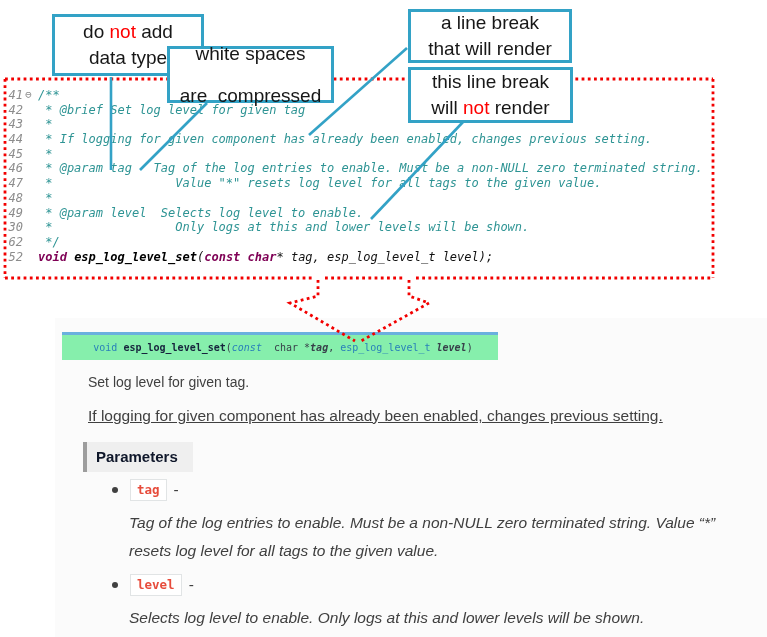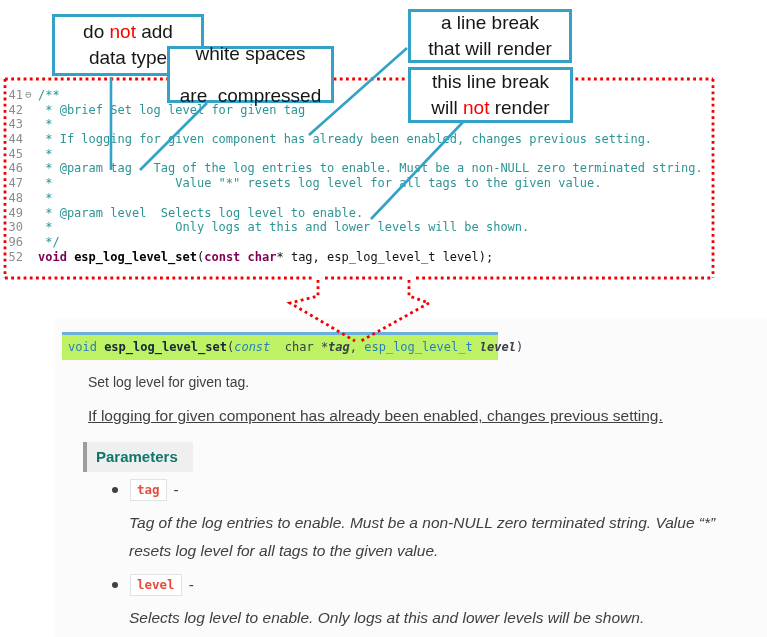--- a/index.html
+++ b/index.html
@@ -12,46 +12,46 @@
            display:flex;flex-direction:column;justify-content:center;align-items:center;
            text-align:center;font-size:19px;line-height:26px;color:#171717;white-space:pre;}
   .callout .red{color:#fe0000;}
   #co1{left:52px;top:14px;width:146px;height:56px;}
   #co2{left:167px;top:46px;width:161px;height:51px;gap:16px;}
   #co3{left:408px;top:9px;width:158px;height:48px;}
   #co4{left:408px;top:67px;width:159px;height:50px;}
 
   
   .editor{position:absolute;left:4px;top:88px;z-index:2;
-          font-family:"DejaVu Sans Mono","Liberation Mono",monospace;font-size:12px;}
+          font-family:"DejaVu Sans Mono","Liberation Mono",monospace;font-size:12px;font-style:italic;}
   .cl{display:flex;height:14.7px;line-height:14.7px;white-space:pre;}
   .ln{width:19px;text-align:right;color:#8c8c8c;flex:none;}
   .fold{width:11px;text-align:center;color:#8c8c8c;flex:none;font-size:11px;}
   .ct{margin-left:4px;}
   .cm{color:#2e9494;}
   .kw{color:#7f0055;font-weight:bold;}
   .fn{color:#000000;font-weight:bold;}
   .pl{color:#111111;}
 
   
   .doc{position:absolute;left:55px;top:318px;width:712px;height:319px;background:#fbfbfb;z-index:1;
        color:#404040;}
-  .sig{position:absolute;left:7px;top:14px;width:430px;height:25px;background:#bef264;
+  .sig{position:absolute;left:7px;top:14px;width:430px;height:25px;background:#86efac;
        border-top:3px solid #6ab0de;font-family:"DejaVu Sans Mono","Liberation Mono",monospace;
-       font-size:12px;line-height:25px;padding-left:6px;white-space:pre;text-align:center;}
+       font-size:10px;line-height:25px;padding-left:6px;white-space:pre;text-align:center;}
   .s-kw{color:#2980b9;}
   .s-kwi{color:#2980b9;font-style:italic;}
   .s-name{color:#16243c;font-weight:bold;}
   .s-pl{color:#38404a;}
   .s-em{color:#38404a;font-style:italic;font-weight:bold;}
   .p-brief{position:absolute;left:33px;top:56px;font-size:14px;}
   .p-detail{position:absolute;left:33px;top:89px;font-size:15.5px;text-decoration:underline;}
   .params-label{position:absolute;left:28px;top:124px;background:#efefef;
                 border-left:4px solid #9d9d9d;padding:6px 15px 7px 9px;
-                font-weight:bold;font-size:15px;color:#0f766e;}
+                font-weight:bold;font-size:15px;color:#0f172a;}
   .param-item{position:absolute;font-size:15.5px;}
   #pi1{left:57px;top:162px;}
   #pi2{left:57px;top:257px;}
   .p-row{display:flex;align-items:center;height:20px;}
   .blt{width:6px;height:6px;border-radius:50%;background:#404040;margin-right:12px;flex:none;}
   .ilc{font-family:"DejaVu Sans Mono","Liberation Mono",monospace;font-size:12.5px;
        color:#e74c3c;background:#ffffff;border:1px solid #e1e4e5;padding:2px 6px 3px 6px;
        font-weight:bold;}
   .sep{margin-left:7px;color:#404040;}
   .p-desc{margin-left:17px;margin-top:9px;line-height:28px;font-style:italic;}
@@ -66,21 +66,21 @@
       <div class="cl"><span class="ln">41</span><span class="fold">⊖</span><span class="ct"><span class="cm">/**</span></span></div>
       <div class="cl"><span class="ln">42</span><span class="fold"></span><span class="ct"><span class="cm"> * @brief Set log level for given tag</span></span></div>
       <div class="cl"><span class="ln">43</span><span class="fold"></span><span class="ct"><span class="cm"> *</span></span></div>
       <div class="cl"><span class="ln">44</span><span class="fold"></span><span class="ct"><span class="cm"> * If logging for given component has already been enabled, changes previous setting.</span></span></div>
       <div class="cl"><span class="ln">45</span><span class="fold"></span><span class="ct"><span class="cm"> *</span></span></div>
       <div class="cl"><span class="ln">46</span><span class="fold"></span><span class="ct"><span class="cm"> * @param tag   Tag of the log entries to enable. Must be a non-NULL zero terminated string.</span></span></div>
       <div class="cl"><span class="ln">47</span><span class="fold"></span><span class="ct"><span class="cm"> *                 Value "*" resets log level for all tags to the given value.</span></span></div>
       <div class="cl"><span class="ln">48</span><span class="fold"></span><span class="ct"><span class="cm"> *</span></span></div>
       <div class="cl"><span class="ln">49</span><span class="fold"></span><span class="ct"><span class="cm"> * @param level  Selects log level to enable.</span></span></div>
       <div class="cl"><span class="ln">30</span><span class="fold"></span><span class="ct"><span class="cm"> *                 Only logs at this and lower levels will be shown.</span></span></div>
-      <div class="cl"><span class="ln">96</span><span class="fold"></span><span class="ct"><span class="cm"> */</span></span></div>
+      <div class="cl"><span class="ln">62</span><span class="fold"></span><span class="ct"><span class="cm"> */</span></span></div>
       <div class="cl"><span class="ln">52</span><span class="fold"></span><span class="ct"><span class="kw">void</span><span class="pl"> </span><span class="fn">esp_log_level_set</span><span class="pl">(</span><span class="kw">const</span><span class="pl"> </span><span class="kw">char</span><span class="pl">* tag, esp_log_level_t level);</span></span></div>
     </div>
 
   <div class="doc">
     <div class="sig" id="sig"><span class="s-kw">void </span><span class="s-name">esp_log_level_set</span><span class="s-pl">(</span><span class="s-kwi">const</span><span class="s-pl">  char *</span><span class="s-em">tag</span><span class="s-pl">, </span><span class="s-kw">esp_log_level_t </span><span class="s-em">level</span><span class="s-pl">)</span></div>
     <div class="p-brief">Set log level for given tag.</div>
     <div class="p-detail">If logging for given component has already been enabled, changes previous setting.</div>
     <div class="params-label">Parameters</div>
     <div class="param-item" id="pi1">
         <div class="p-row">

